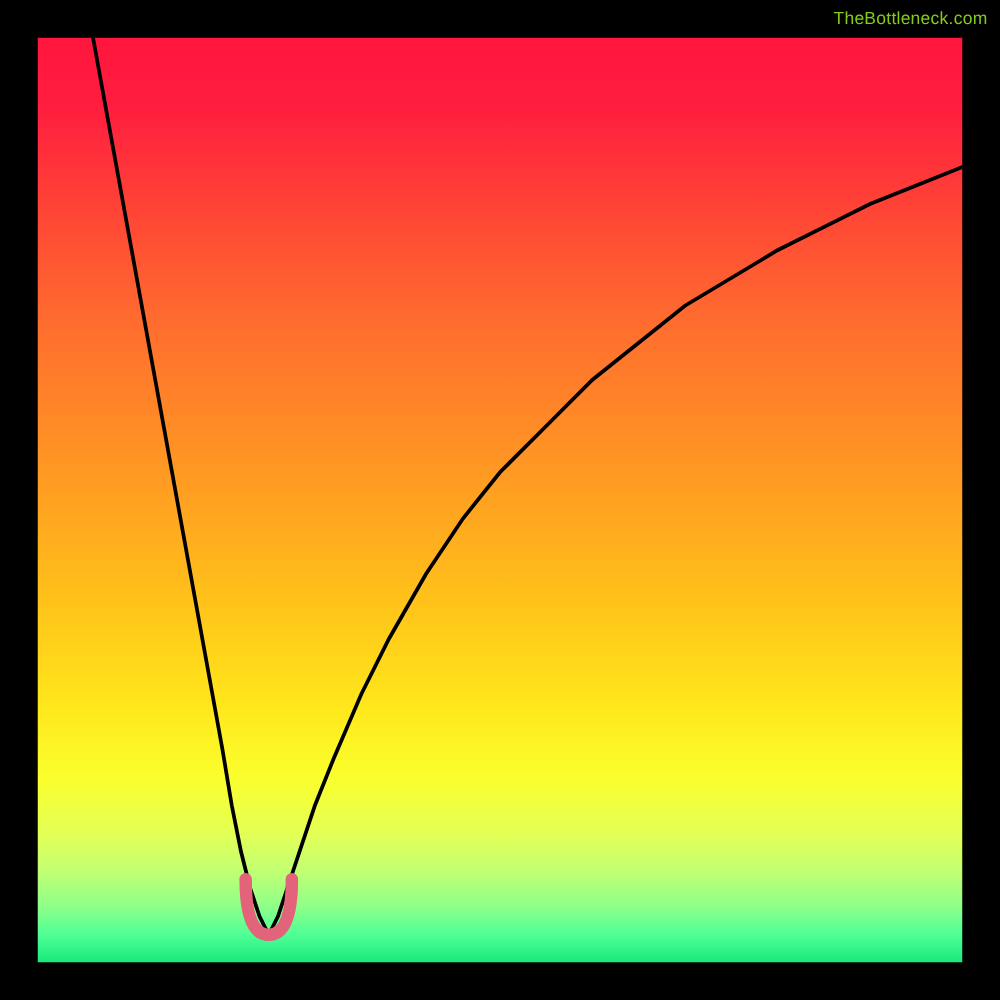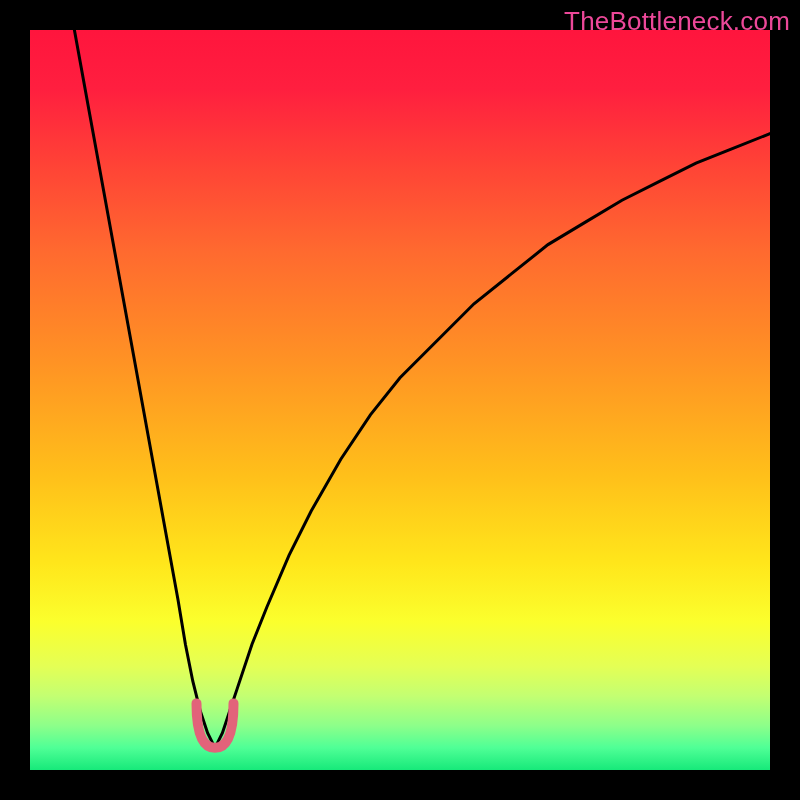--- a/index.html
+++ b/index.html
@@ -16,22 +16,22 @@
     left: 30px;
     top: 30px;
     width: 740px;
     height: 740px;
     background: #000;
   }
   .watermark {
     position: absolute;
     top: 6px;
     right: 10px;
-    color: #ec4899;
-    font-size: 26px;
+    color: #84cc16;
+    font-size: 14px;
     font-weight: 500;
     letter-spacing: 0.2px;
     z-index: 5;
     user-select: none;
   }
   svg {
     display: block;
   }
 </style>
 </head>

